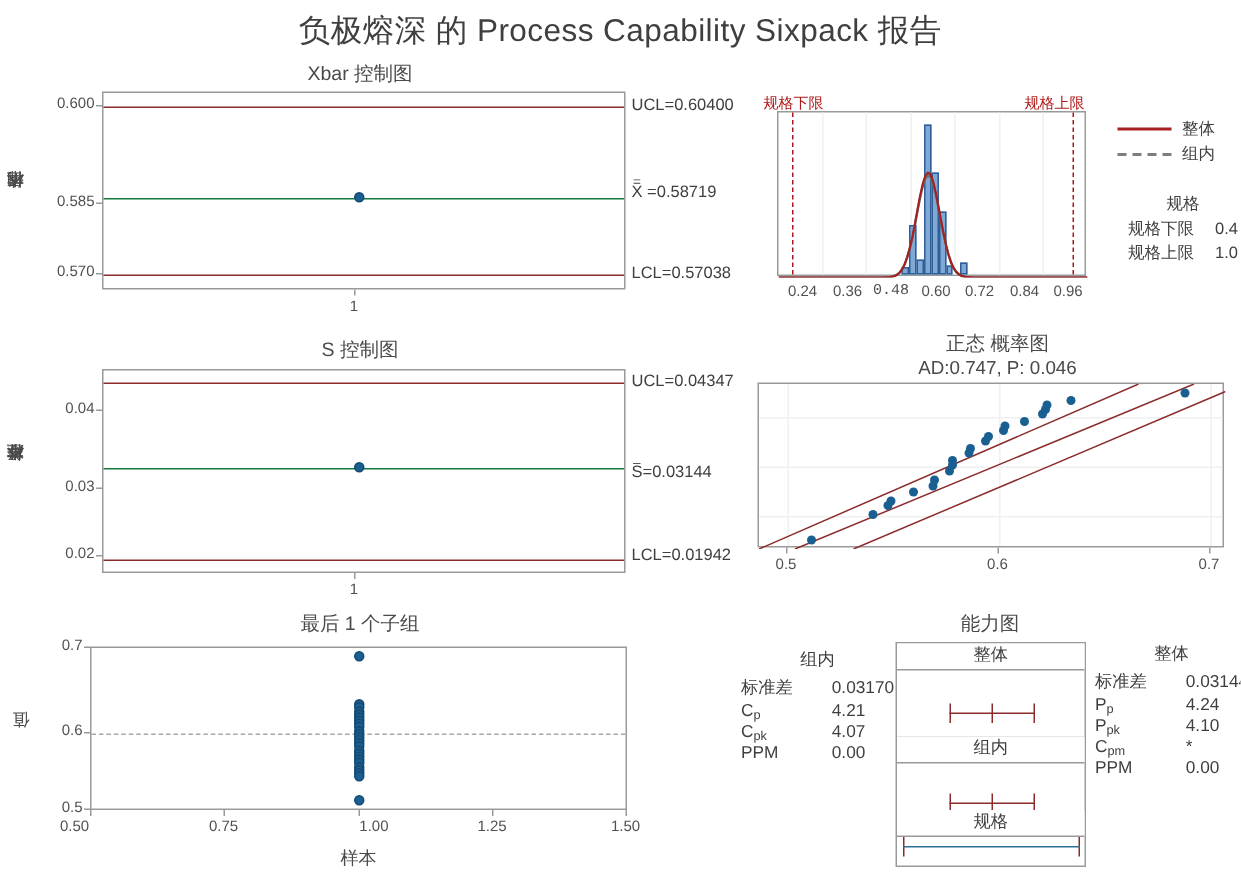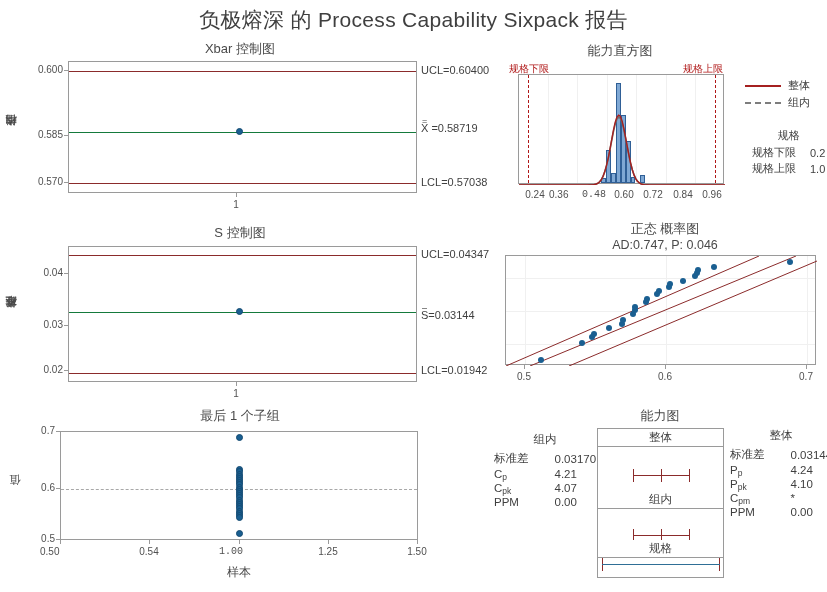--- a/index.html
+++ b/index.html
@@ -204,27 +204,26 @@
         <div class="dot" style="left: 175px; top: 82.11px;"></div>
         <div class="dot" style="left: 175px; top: 98.46px;"></div>
       </div>
   </div>
   <div class="tick-mark" style="left:60px; top:540px; width:1px; height:4px;"></div>
   <div class="tick-mark" style="left:149px; top:540px; width:1px; height:4px;"></div>
   <div class="tick-mark" style="left:239px; top:540px; width:1px; height:4px;"></div>
   <div class="tick-mark" style="left:328px; top:540px; width:1px; height:4px;"></div>
   <div class="tick-mark" style="left:417px; top:540px; width:1px; height:4px;"></div>
   <div class="tick-lbl" style="left:40px; top:546px; width:40px; text-align:left;">0.50</div>
-  <div class="tick-lbl" style="left:129px; top:546px; width:40px; text-align:center;">0.54</div>
-  <div class="tick-lbl" style="left:219px; top:546px; width:40px; text-align:left;font-family:Liberation Mono, monospace;">1.00</div>
+  <div class="tick-lbl" style="left:129px; top:546px; width:40px; text-align:center;">0.75</div>
+  <div class="tick-lbl" style="left:219px; top:546px; width:40px; text-align:right;">1.00</div>
   <div class="tick-lbl" style="left:308px; top:546px; width:40px; text-align:center;">1.25</div>
   <div class="tick-lbl" style="left:397px; top:546px; width:40px; text-align:center;">1.50</div>
   <div class="axis-title-x" style="left:60px; top:564px; width:358px;">样本</div>
 
-  <div class="panel-title" style="left:520px; top:42px; width:200px;">能力直方图</div>
   <div class="spec-lbl" style="left:509px; top:62px;">规格下限</div>
   <div class="spec-lbl" style="left:683px; top:62px;">规格上限</div>
 
   <div class="frame" style="left:518px; top:74px; width:206px; height:110px;">
     <div class="gridline-v" style="left:29px; height:100%;"></div>
     <div class="gridline-v" style="left:58px; height:100%;"></div>
     <div class="gridline-v" style="left:88px; height:100%;"></div>
     <div class="gridline-v" style="left:117px; height:100%;"></div>
     <div class="gridline-v" style="left:147px; height:100%;"></div>
     <div class="gridline-v" style="left:176px; height:100%;"></div>
@@ -240,21 +239,21 @@
       </div>
     <svg class="curve" width="206" height="110">
       <path id="curve-within" fill="none" stroke="#6e6e6e" stroke-width="1.6" d="M 0.0 110.0 L 1.7 110.0 L 3.4 110.0 L 5.2 110.0 L 6.9 110.0 L 8.6 110.0 L 10.3 110.0 L 12.0 110.0 L 13.7 110.0 L 15.4 110.0 L 17.2 110.0 L 18.9 110.0 L 20.6 110.0 L 22.3 110.0 L 24.0 110.0 L 25.8 110.0 L 27.5 110.0 L 29.2 110.0 L 30.9 110.0 L 32.6 110.0 L 34.3 110.0 L 36.0 110.0 L 37.8 110.0 L 39.5 110.0 L 41.2 110.0 L 42.9 110.0 L 44.6 110.0 L 46.3 110.0 L 48.1 110.0 L 49.8 110.0 L 51.5 110.0 L 53.2 110.0 L 54.9 110.0 L 56.7 110.0 L 58.4 110.0 L 60.1 110.0 L 61.8 110.0 L 63.5 110.0 L 65.2 110.0 L 67.0 110.0 L 68.7 110.0 L 70.4 109.9 L 72.1 109.9 L 73.8 109.8 L 75.5 109.5 L 77.3 109.0 L 79.0 108.2 L 80.7 106.8 L 82.4 104.5 L 84.1 101.2 L 85.8 96.6 L 87.5 90.6 L 89.3 83.1 L 91.0 74.6 L 92.7 65.5 L 94.4 56.8 L 96.1 49.4 L 97.8 44.2 L 99.6 42.0 L 101.3 43.1 L 103.0 47.3 L 104.7 54.1 L 106.4 62.4 L 108.1 71.5 L 109.9 80.3 L 111.6 88.2 L 113.3 94.7 L 115.0 99.8 L 116.7 103.6 L 118.4 106.1 L 120.2 107.8 L 121.9 108.8 L 123.6 109.4 L 125.3 109.7 L 127.0 109.8 L 128.8 109.9 L 130.5 110.0 L 132.2 110.0 L 133.9 110.0 L 135.6 110.0 L 137.3 110.0 L 139.1 110.0 L 140.8 110.0 L 142.5 110.0 L 144.2 110.0 L 145.9 110.0 L 147.6 110.0 L 149.4 110.0 L 151.1 110.0 L 152.8 110.0 L 154.5 110.0 L 156.2 110.0 L 157.9 110.0 L 159.6 110.0 L 161.4 110.0 L 163.1 110.0 L 164.8 110.0 L 166.5 110.0 L 168.2 110.0 L 169.9 110.0 L 171.7 110.0 L 173.4 110.0 L 175.1 110.0 L 176.8 110.0 L 178.5 110.0 L 180.3 110.0 L 182.0 110.0 L 183.7 110.0 L 185.4 110.0 L 187.1 110.0 L 188.8 110.0 L 190.6 110.0 L 192.3 110.0 L 194.0 110.0 L 195.7 110.0 L 197.4 110.0 L 199.1 110.0 L 200.9 110.0 L 202.6 110.0 L 204.3 110.0 L 206.0 110.0"></path>
       <path id="curve-overall" fill="none" stroke="#a52020" stroke-width="1.4" d="M 0.0 110.0 L 1.7 110.0 L 3.4 110.0 L 5.2 110.0 L 6.9 110.0 L 8.6 110.0 L 10.3 110.0 L 12.0 110.0 L 13.7 110.0 L 15.4 110.0 L 17.2 110.0 L 18.9 110.0 L 20.6 110.0 L 22.3 110.0 L 24.0 110.0 L 25.8 110.0 L 27.5 110.0 L 29.2 110.0 L 30.9 110.0 L 32.6 110.0 L 34.3 110.0 L 36.0 110.0 L 37.8 110.0 L 39.5 110.0 L 41.2 110.0 L 42.9 110.0 L 44.6 110.0 L 46.3 110.0 L 48.1 110.0 L 49.8 110.0 L 51.5 110.0 L 53.2 110.0 L 54.9 110.0 L 56.7 110.0 L 58.4 110.0 L 60.1 110.0 L 61.8 110.0 L 63.5 110.0 L 65.2 110.0 L 67.0 110.0 L 68.7 110.0 L 70.4 110.0 L 72.1 109.9 L 73.8 109.8 L 75.5 109.5 L 77.3 109.0 L 79.0 108.2 L 80.7 106.8 L 82.4 104.6 L 84.1 101.3 L 85.8 96.6 L 87.5 90.4 L 89.3 82.8 L 91.0 73.9 L 92.7 64.5 L 94.4 55.4 L 96.1 47.7 L 97.8 42.3 L 99.6 40.1 L 101.3 41.2 L 103.0 45.6 L 104.7 52.6 L 106.4 61.3 L 108.1 70.7 L 109.9 79.9 L 111.6 88.0 L 113.3 94.7 L 115.0 99.9 L 116.7 103.6 L 118.4 106.2 L 120.2 107.8 L 121.9 108.8 L 123.6 109.4 L 125.3 109.7 L 127.0 109.9 L 128.8 109.9 L 130.5 110.0 L 132.2 110.0 L 133.9 110.0 L 135.6 110.0 L 137.3 110.0 L 139.1 110.0 L 140.8 110.0 L 142.5 110.0 L 144.2 110.0 L 145.9 110.0 L 147.6 110.0 L 149.4 110.0 L 151.1 110.0 L 152.8 110.0 L 154.5 110.0 L 156.2 110.0 L 157.9 110.0 L 159.6 110.0 L 161.4 110.0 L 163.1 110.0 L 164.8 110.0 L 166.5 110.0 L 168.2 110.0 L 169.9 110.0 L 171.7 110.0 L 173.4 110.0 L 175.1 110.0 L 176.8 110.0 L 178.5 110.0 L 180.3 110.0 L 182.0 110.0 L 183.7 110.0 L 185.4 110.0 L 187.1 110.0 L 188.8 110.0 L 190.6 110.0 L 192.3 110.0 L 194.0 110.0 L 195.7 110.0 L 197.4 110.0 L 199.1 110.0 L 200.9 110.0 L 202.6 110.0 L 204.3 110.0 L 206.0 110.0"></path>
     </svg>
     <div class="spec-line" style="left:9px; height:100%;"></div>
     <div class="spec-line" style="left:196px; height:100%;"></div>
   </div>
 
   <div class="tick-lbl" style="left:519px; top:189px; width:32px; text-align:center;">0.24</div>
-  <div class="tick-lbl" style="left:549px; top:189px; width:32px; ">0.36</div>
+  <div class="tick-lbl" style="left:549px; top:189px; width:32px; text-align:center;">0.36</div>
   <div class="tick-lbl" style="left:578px; top:189px; width:32px; text-align:center;font-family:Liberation Mono, monospace;">0.48</div>
   <div class="tick-lbl" style="left:608px; top:189px; width:32px; text-align:center;">0.60</div>
   <div class="tick-lbl" style="left:637px; top:189px; width:32px; text-align:center;">0.72</div>
   <div class="tick-lbl" style="left:667px; top:189px; width:32px; text-align:center;">0.84</div>
   <div class="tick-lbl" style="left:696px; top:189px; width:32px; text-align:center;">0.96</div>
 
   <div class="legend" style="left:745px; top:78px;">
     <div class="legend-row">
       <span class="lg-swatch lg-solid"></span>
       <span>整体</span>
@@ -264,21 +263,21 @@
       <span>组内</span>
     </div>
   </div>
 
   <div class="spec-block" style="left:752px; top:128px;">
     <div class="hdr">规格</div>
     <table>
       <tbody>
           <tr>
         <td>规格下限</td>
-        <td class="v">0.2</td>
+        <td class="v">0.4</td>
       </tr>
       <tr>
         <td>规格上限</td>
         <td class="v">1.0</td>
       </tr>
     </tbody>
       </table>
   </div>
 
   <div class="panel-title" style="left:520px; top:220px; width:290px;">正态 概率图</div>

